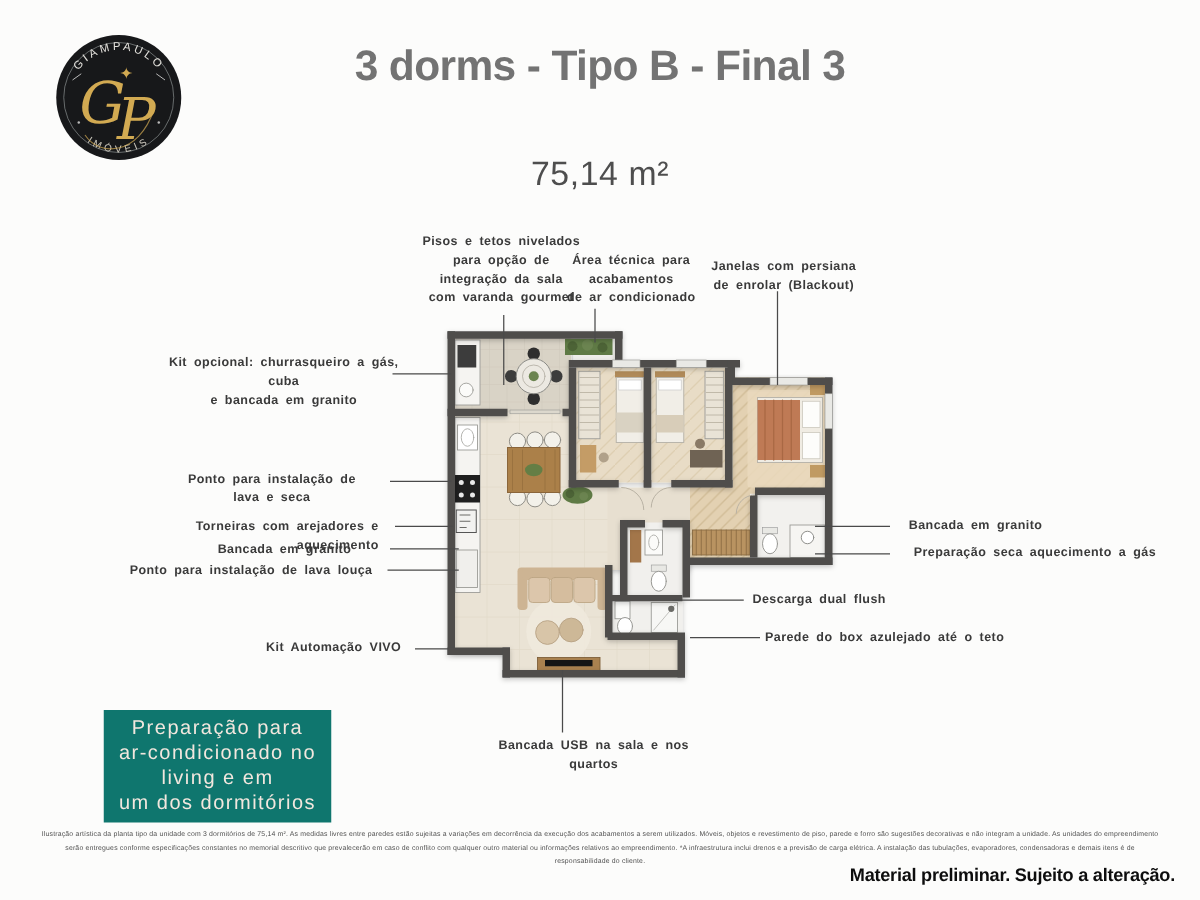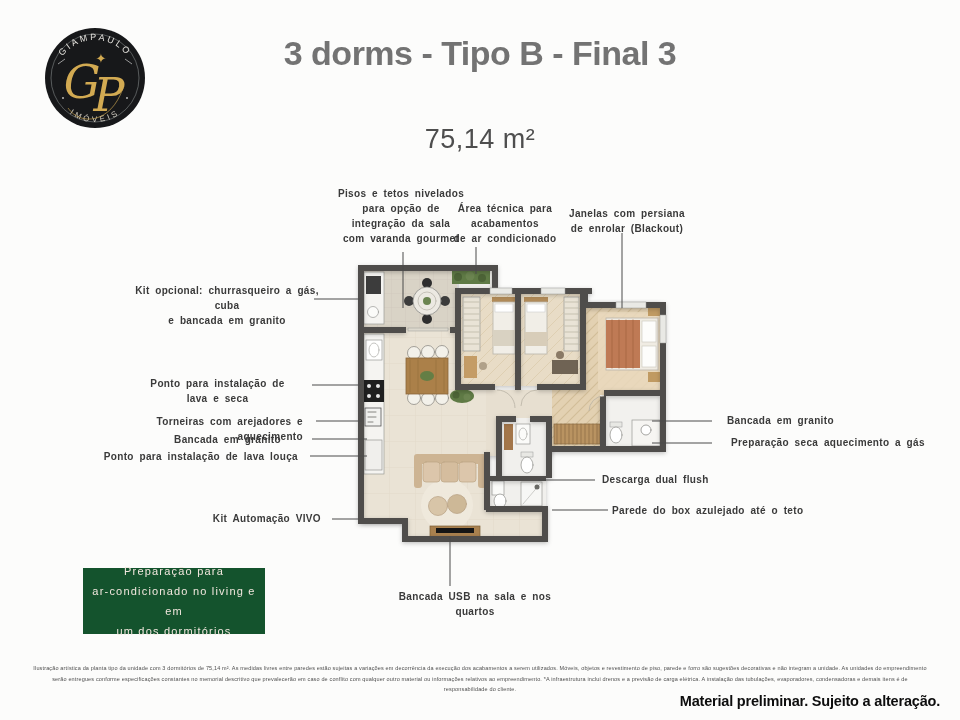--- a/index.html
+++ b/index.html
@@ -17,23 +17,23 @@
   .rt{text-align:right}
   .page-title{
     position:absolute;left:0;right:0;top:34px;text-align:center;
     font-weight:bold;font-size:34px;color:#737373;letter-spacing:-.5px;
   }
   .page-area{
     position:absolute;left:0;right:0;top:88px;text-align:center;
     font-size:27px;color:#4e4e4e;letter-spacing:.5px;margin-top:36px;
   }
   .hbox{
-    position:absolute;left:83px;top:568px;width:182px;height:66px;
-    background:#14532d;color:#f2e7de;display:flex;align-items:center;justify-content:center;
-    text-align:center;font-size:11px;letter-spacing:1.2px;line-height:20px;white-space:pre-line;
+    position:absolute;left:83px;top:568px;width:182px;height:90px;
+    background:#0f766e;color:#f2e7de;display:flex;align-items:center;justify-content:center;
+    text-align:center;font-size:16px;letter-spacing:1.2px;line-height:20px;white-space:pre-line;
   }
   .disc{
     position:absolute;left:25px;right:25px;top:663px;text-align:center;
     font-size:5.5px;line-height:10.5px;color:#4f4f4f;letter-spacing:.15px;white-space:pre-line;
   }
   .notice{
     position:absolute;right:20px;top:693px;font-size:14.5px;font-weight:bold;
     color:#0d0d0d;letter-spacing:-.2px;
   }
   svg{display:block}

